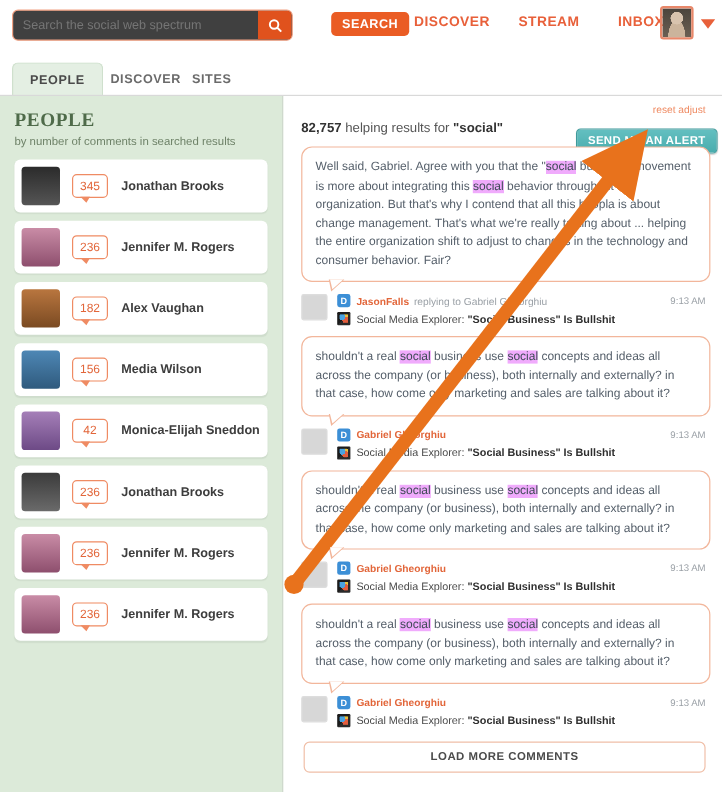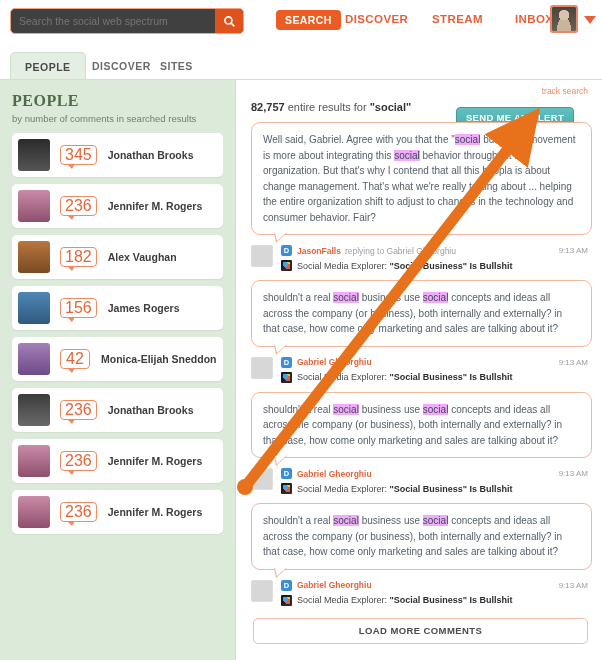--- a/index.html
+++ b/index.html
@@ -102,21 +102,21 @@
     display: flex; align-items: center; padding-left: 6px;
     box-shadow: 0 1px 1px rgba(0,0,0,.06);
   }
   .pavatar {
     width: 32px; height: 32px; border-radius: 3px; overflow: hidden;
     flex: 0 0 32px;
   }
   .bubble-count {
     position: relative; margin-left: 10px; flex: 0 0 auto;
     min-width: 30px; height: 20px; border: 1.2px solid #ef8b63;
-    border-radius: 4px; color: #e2663a; font-size: 16px;
+    border-radius: 4px; color: #e2663a; font-size: 10px;
     display: flex; align-items: center; justify-content: center;
     padding: 0 4px; background: #fff;
   }
   .bubble-count::after {
     content: ""; position: absolute; left: 6px; bottom: -5px;
     width: 0; height: 0; border-left: 5px solid transparent;
     border-right: 3px solid transparent; border-top: 5px solid #ef8b63;
   }
   .pname {
     margin-left: 11px; font-size: 10.5px; color: #3d3d3d; font-weight: bold;
@@ -127,21 +127,21 @@
     position: absolute; left: 237px; top: 80px; width: 365px; height: 580px;
     background: #fff; padding: 4px 10px 0 14px; overflow: hidden;
   }
   .reset-search {
     text-align: right; font-size: 8.5px; color: #ef8b63; cursor: pointer;
     padding-right: 4px; padding-top: 2px;
   }
   .results-line { font-size: 11px; color: #555; margin-top: 5px; }
   .results-line b { color: #333; }
   .alert-btn {
-    position: absolute; right: 28px; top: 27px;
+    position: absolute; right: 4px; top: 27px;
     background: linear-gradient(#63bfc0, #4aadae);
     border: 1px solid #3f9a9b; border-radius: 4px;
     color: #fff; font-size: 9.5px; font-weight: bold; letter-spacing: .3px;
     padding: 4px 9px; cursor: pointer;
     box-shadow: 0 1px 1px rgba(0,0,0,.18);
     text-align: right;
   }
 
   .comment { position: relative; margin-top: 9px; }
   .cbubble {
@@ -273,21 +273,21 @@
           <div class="pname">Jennifer M. Rogers</div>
         </div>
         <div class="person">
           <div class="pavatar" style="background:linear-gradient(#b9763f,#7a4a22)"></div>
           <div class="bubble-count">182</div>
           <div class="pname">Alex Vaughan</div>
         </div>
         <div class="person">
           <div class="pavatar" style="background:linear-gradient(#4e87b5,#2f5a7d)"></div>
           <div class="bubble-count">156</div>
-          <div class="pname">James Rogers</div>
+          <div class="pname">Media Wilson</div>
         </div>
         <div class="person">
           <div class="pavatar" style="background:linear-gradient(#a57fb8,#6d4a86)"></div>
           <div class="bubble-count">42</div>
           <div class="pname">Monica-Elijah Sneddon</div>
         </div>
         <div class="person">
           <div class="pavatar" style="background:linear-gradient(#3b3b3b,#6a6a6a)"></div>
           <div class="bubble-count">236</div>
           <div class="pname">Jonathan Brooks</div>
@@ -299,24 +299,24 @@
         </div>
         <div class="person">
           <div class="pavatar" style="background:linear-gradient(#c98ca6,#8e4f6e)"></div>
           <div class="bubble-count">236</div>
           <div class="pname">Jennifer M. Rogers</div>
         </div>
       </div>
   </div>
 
   <div class="main">
-    <div class="reset-search">track search</div>
+    <div class="reset-search">reset adjust</div>
 
     <div class="results-line">
-      <b>82,757</b><span> entire results for </span><b>"social"</b>
+      <b>82,757</b><span> helping results for </span><b>"social"</b>
     </div>
 
     <div class="alert-btn">SEND ME AN ALERT</div>
 
     <div id="comment-list">
         <div class="comment">
           <div class="cbubble">Well said, Gabriel. Agree with you that the "<span class="hl">social</span> business" movement is more about integrating this <span class="hl">social</span> behavior throughout the organization. But that's why I contend that all this hoopla is about change management. That's what we're really talking about ... helping the entire organization shift to adjust to changes in the technology and consumer behavior. Fair?</div>
           <div class="cmeta">
             <div class="cmeta-av"></div>
             <div class="cmeta-body">

